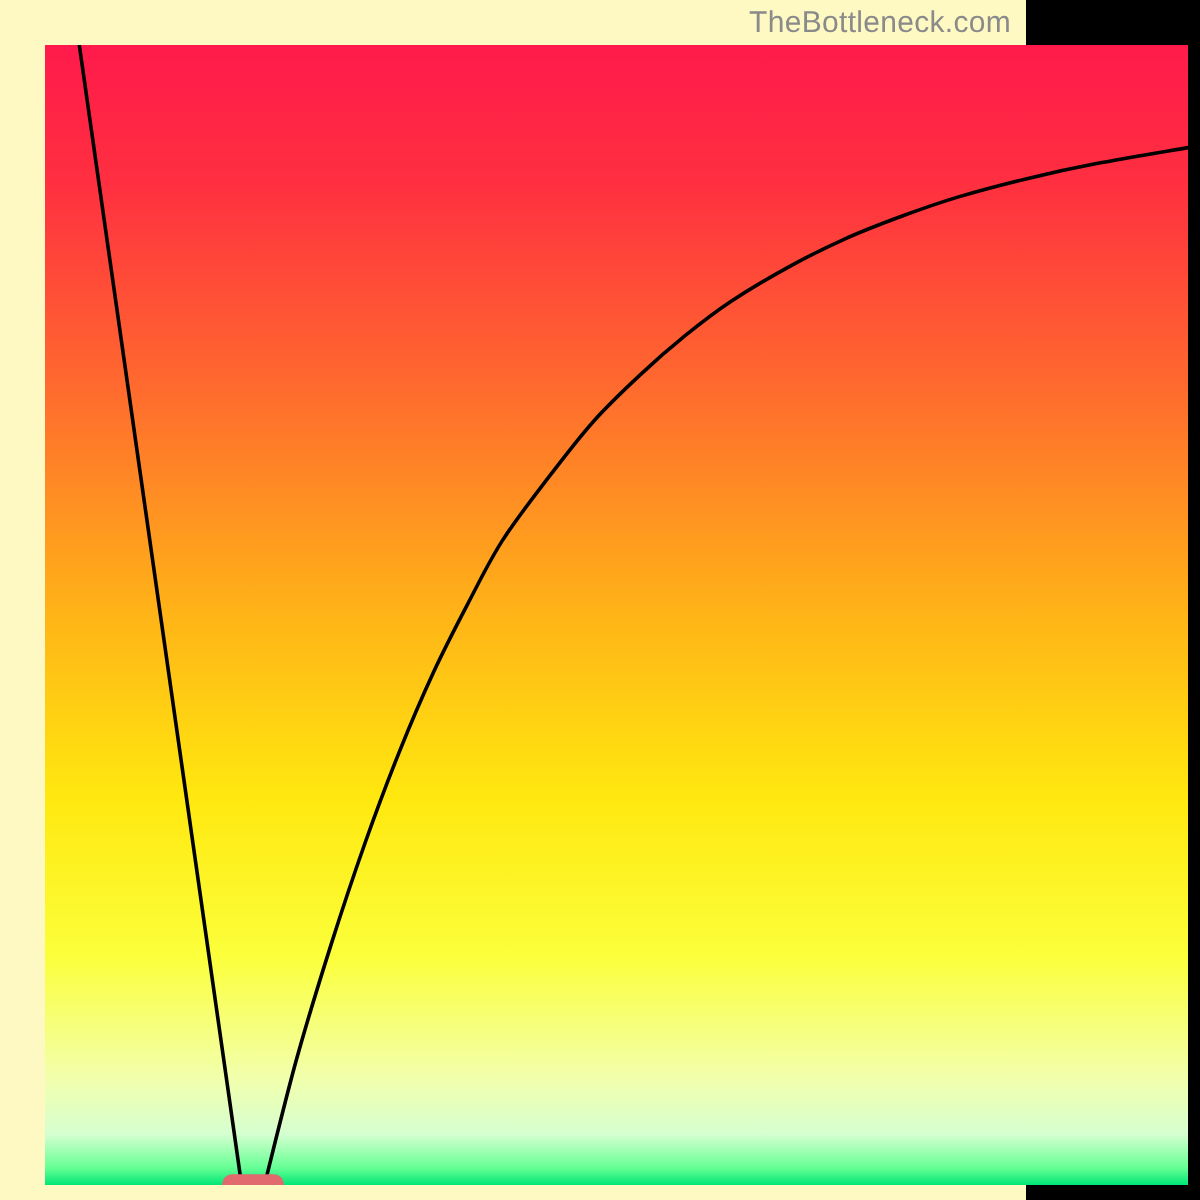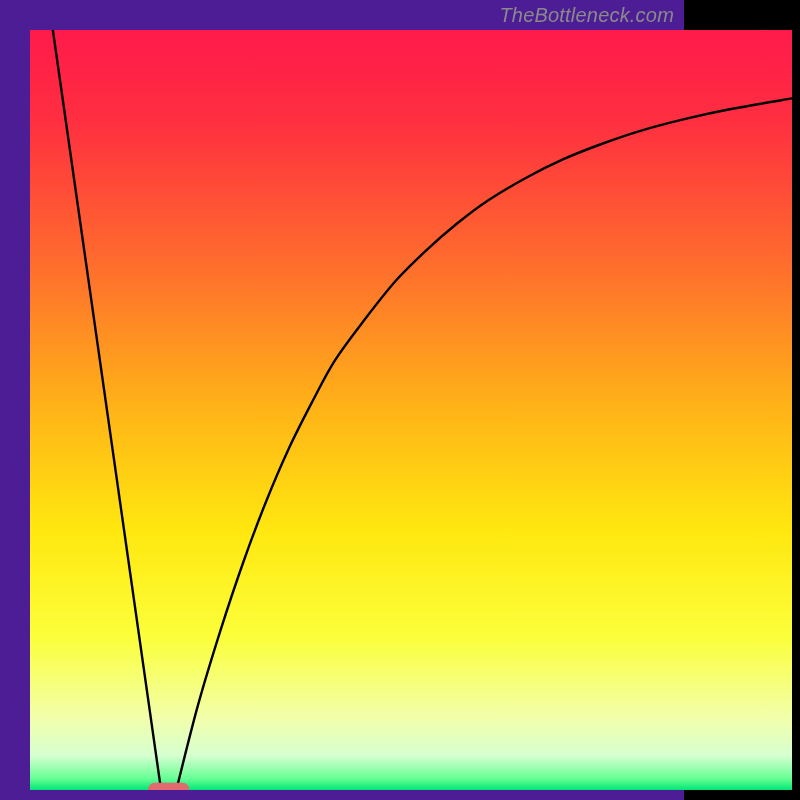--- a/index.html
+++ b/index.html
@@ -8,22 +8,21 @@
     width: 800px;
     height: 800px;
     overflow: hidden;
     background: #000;
     font-family: Arial, Helvetica, sans-serif;
   }
   .frame {
     position: relative;
     width: 684px;
     height: 800px;
-    background: #4c1d95;
-    font-style: italic;
+    background: #fef9c3;
   }
   .plot {
     position: absolute;
     box-sizing: border-box;
   }
   .watermark {
     position: absolute;
     color: #8a8a8a;
     font-size: 20px;
     font-weight: 400;

